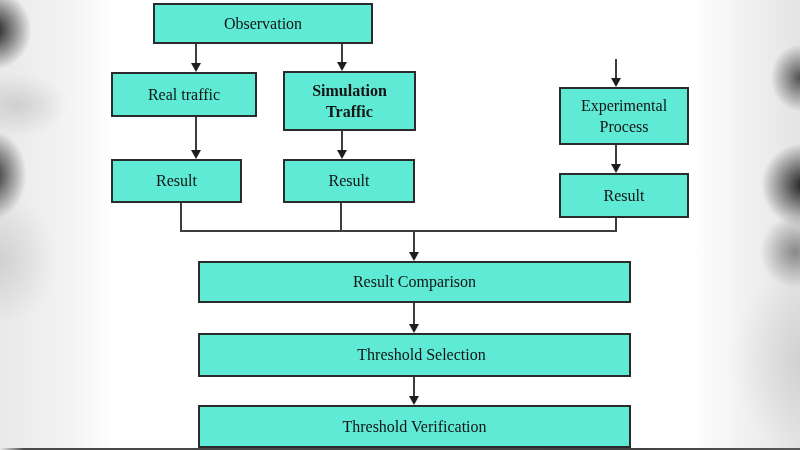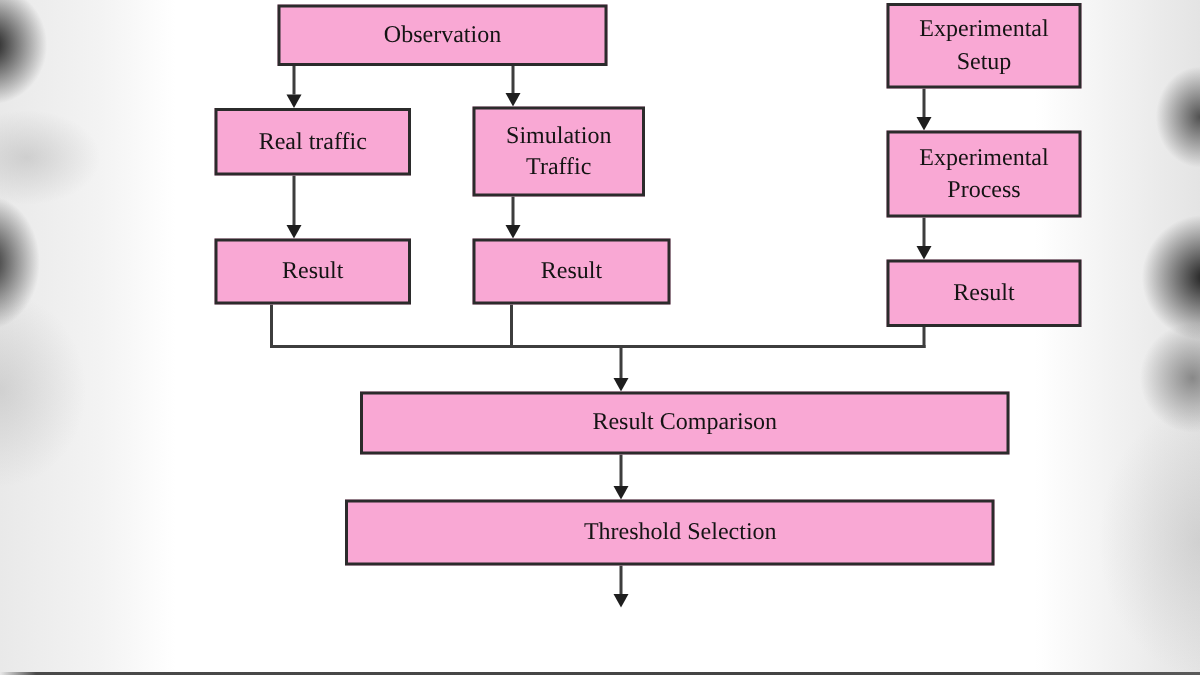--- a/index.html
+++ b/index.html
@@ -32,31 +32,30 @@
       linear-gradient(to left, #e4e4e4 0%, #f2f2f2 50%, #ffffff 94%);
   }
   #bottom-strip {
     position: absolute; left: 0; top: 448px; width: 800px; height: 2px; z-index: 3;
     background: linear-gradient(to right, rgba(74,74,74,0) 0%, #4a4a4a 3%, #424242 80%, #5a5a5a 100%);
   }
   
   .box {
     position: absolute;
     box-sizing: border-box;
-    background: #f9a8d4;
+    background: #5eead4;
     border: 2px solid #2b2b2b;
     display: flex;
     align-items: center;
     justify-content: center;
     text-align: center;
     font-size: 16px;
     line-height: 1.32;
     color: #141414;
     z-index: 2;
-    margin-left: 32px;
   }
   
   .vline, .hline { position: absolute; background: #3d3d3d; z-index: 1; }
   .vline { width: 2px; }
   .hline { height: 2px; }
   .ahead {
     position: absolute; width: 0; height: 0; z-index: 1;
     border-left: 5px solid transparent;
     border-right: 5px solid transparent;
     border-top: 9px solid #1e1e1e;
@@ -66,38 +65,38 @@
 <body>
 
 <div id="stage">
 
   <div class="band" id="band-left"></div>
   <div class="band" id="band-right"></div>
   <div id="bottom-strip"></div>
 
   <div class="box" style="left:153px; top:3px;   width:220px; height:41px;">Observation</div>
 
-  <div class="box" style="left:111px; top:72px;  width:131px; height:45px;">Real traffic</div>
+  <div class="box" style="left:111px; top:72px;  width:146px; height:45px;">Real traffic</div>
 
-  <div class="box" style="left:283px; top:71px;  width:115px; height:60px; padding:0 32px;">Simulation Traffic</div>
+  <div class="box" style="left:283px; top:71px;  width:133px; height:60px; padding:0 32px;font-weight:bold;">Simulation Traffic</div>
 
   <div class="box" style="left:111px; top:159px; width:131px; height:44px;">Result</div>
 
   <div class="box" style="left:283px; top:159px; width:132px; height:44px;">Result</div>
 
-  <div class="box" style="left:559px; top:2px;   width:130px; height:57px; padding:0 12px;">Experimental Setup</div>
 
   <div class="box" style="left:559px; top:87px;  width:130px; height:58px; padding:0 28px;">Experimental Process</div>
 
   <div class="box" style="left:559px; top:173px; width:130px; height:45px;">Result</div>
 
-  <div class="box" style="left:208px; top:261px; width:433px; height:42px;">Result Comparison</div>
+  <div class="box" style="left:198px; top:261px; width:433px; height:42px;">Result Comparison</div>
 
   <div class="box" style="left:198px; top:333px; width:433px; height:44px;padding-left:14px;">Threshold Selection</div>
 
+  <div class="box" style="left:198px; top:405px; width:433px; height:43px;">Threshold Verification</div>
 
   <div class="vline" style="left:195px; top:44px;  height:19px;"></div>
   <div class="ahead" style="left:191px; top:63px;"></div>
 
   <div class="vline" style="left:341px; top:44px;  height:18px;"></div>
   <div class="ahead" style="left:337px; top:62px;"></div>
 
   <div class="vline" style="left:195px; top:117px; height:33px;"></div>
   <div class="ahead" style="left:191px; top:150px;"></div>
 

